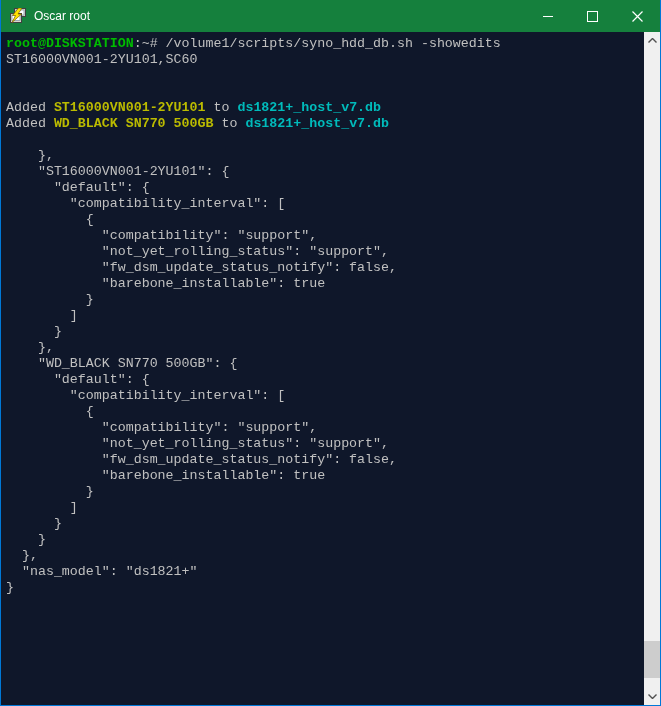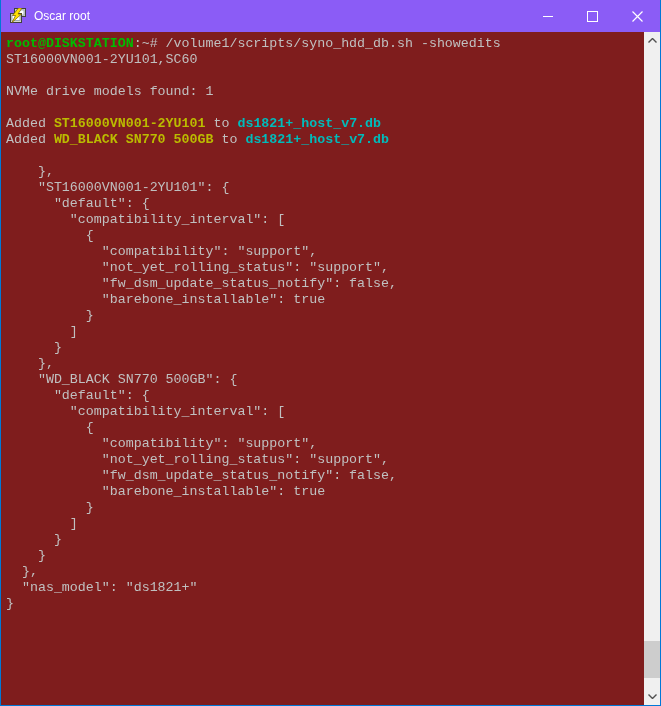--- a/index.html
+++ b/index.html
@@ -102,21 +102,21 @@
     width: 16px;
     height: 37px;
     background: #CDCDCD;
   }
 </style>
 </head>
 <body>
 
 <div class="window">
 
-  <div class="titlebar" style="background: #8b5cf6;">
+  <div class="titlebar" style="background: #15803d;">
     <span class="app-icon">
       <svg width="16" height="16" viewBox="0 0 16 16">
         <rect x="4.5" y="0.5" width="11" height="8" fill="#d9d6cc" stroke="#404040" stroke-width="1"></rect>
         <rect x="6" y="2" width="8" height="5" fill="#ffffff" stroke="#8899aa" stroke-width="0.8"></rect>
         <rect x="0.5" y="5.5" width="11" height="9" fill="#d9d6cc" stroke="#404040" stroke-width="1"></rect>
         <rect x="2" y="7" width="8" height="5.5" fill="#ffffff" stroke="#8899aa" stroke-width="0.8"></rect>
         <polygon points="8.5,0 2.5,7.5 5.5,7.5 2,14.5 11.5,6 8,6 12,0" fill="#ffe000" stroke="#7a6000" stroke-width="0.7"></polygon>
       </svg>
     </span>
     <span class="title-text">Oscar root</span>
@@ -129,26 +129,25 @@
       </div>
       <div class="ctrl">
         <svg width="11" height="11" viewBox="0 0 11 11">
           <path d="M0.5,0.5 L10.5,10.5 M10.5,0.5 L0.5,10.5" stroke="#ffffff" stroke-width="1.2"></path>
         </svg>
       </div>
     </div>
   </div>
 
   <div class="client">
-    <div class="terminal" style="background: #7f1d1d;">
+    <div class="terminal" style="background: #0f172a;">
       <div>
           <div class="term-line"><span style="color: rgb(0, 187, 0); font-weight: bold;">root@DISKSTATION</span><span style="color: rgb(192, 192, 192);">:~# </span><span style="color: rgb(192, 192, 192);">/volume1/scripts/syno_hdd_db.sh -showedits</span></div>
           <div class="term-line"><span style="color: rgb(192, 192, 192);">ST16000VN001-2YU101,SC60</span></div>
           <div class="term-line"></div>
-          <div class="term-line"><span style="color: rgb(192, 192, 192);">NVMe drive models found: 1</span></div>
           <div class="term-line"></div>
           <div class="term-line"><span style="color: rgb(192, 192, 192);">Added </span><span style="color: rgb(187, 187, 0); font-weight: bold;">ST16000VN001-2YU101</span><span style="color: rgb(192, 192, 192);"> to </span><span style="color: rgb(0, 187, 187); font-weight: bold;">ds1821+_host_v7.db</span></div>
           <div class="term-line"><span style="color: rgb(192, 192, 192);">Added </span><span style="color: rgb(187, 187, 0); font-weight: bold;">WD_BLACK SN770 500GB</span><span style="color: rgb(192, 192, 192);"> to </span><span style="color: rgb(0, 187, 187); font-weight: bold;">ds1821+_host_v7.db</span></div>
           <div class="term-line"></div>
           <div class="term-line"><span style="color: rgb(192, 192, 192);">    },</span></div>
           <div class="term-line"><span style="color: rgb(192, 192, 192);">    "ST16000VN001-2YU101": {</span></div>
           <div class="term-line"><span style="color: rgb(192, 192, 192);">      "default": {</span></div>
           <div class="term-line"><span style="color: rgb(192, 192, 192);">        "compatibility_interval": [</span></div>
           <div class="term-line"><span style="color: rgb(192, 192, 192);">          {</span></div>
           <div class="term-line"><span style="color: rgb(192, 192, 192);">            "compatibility": "support",</span></div>

